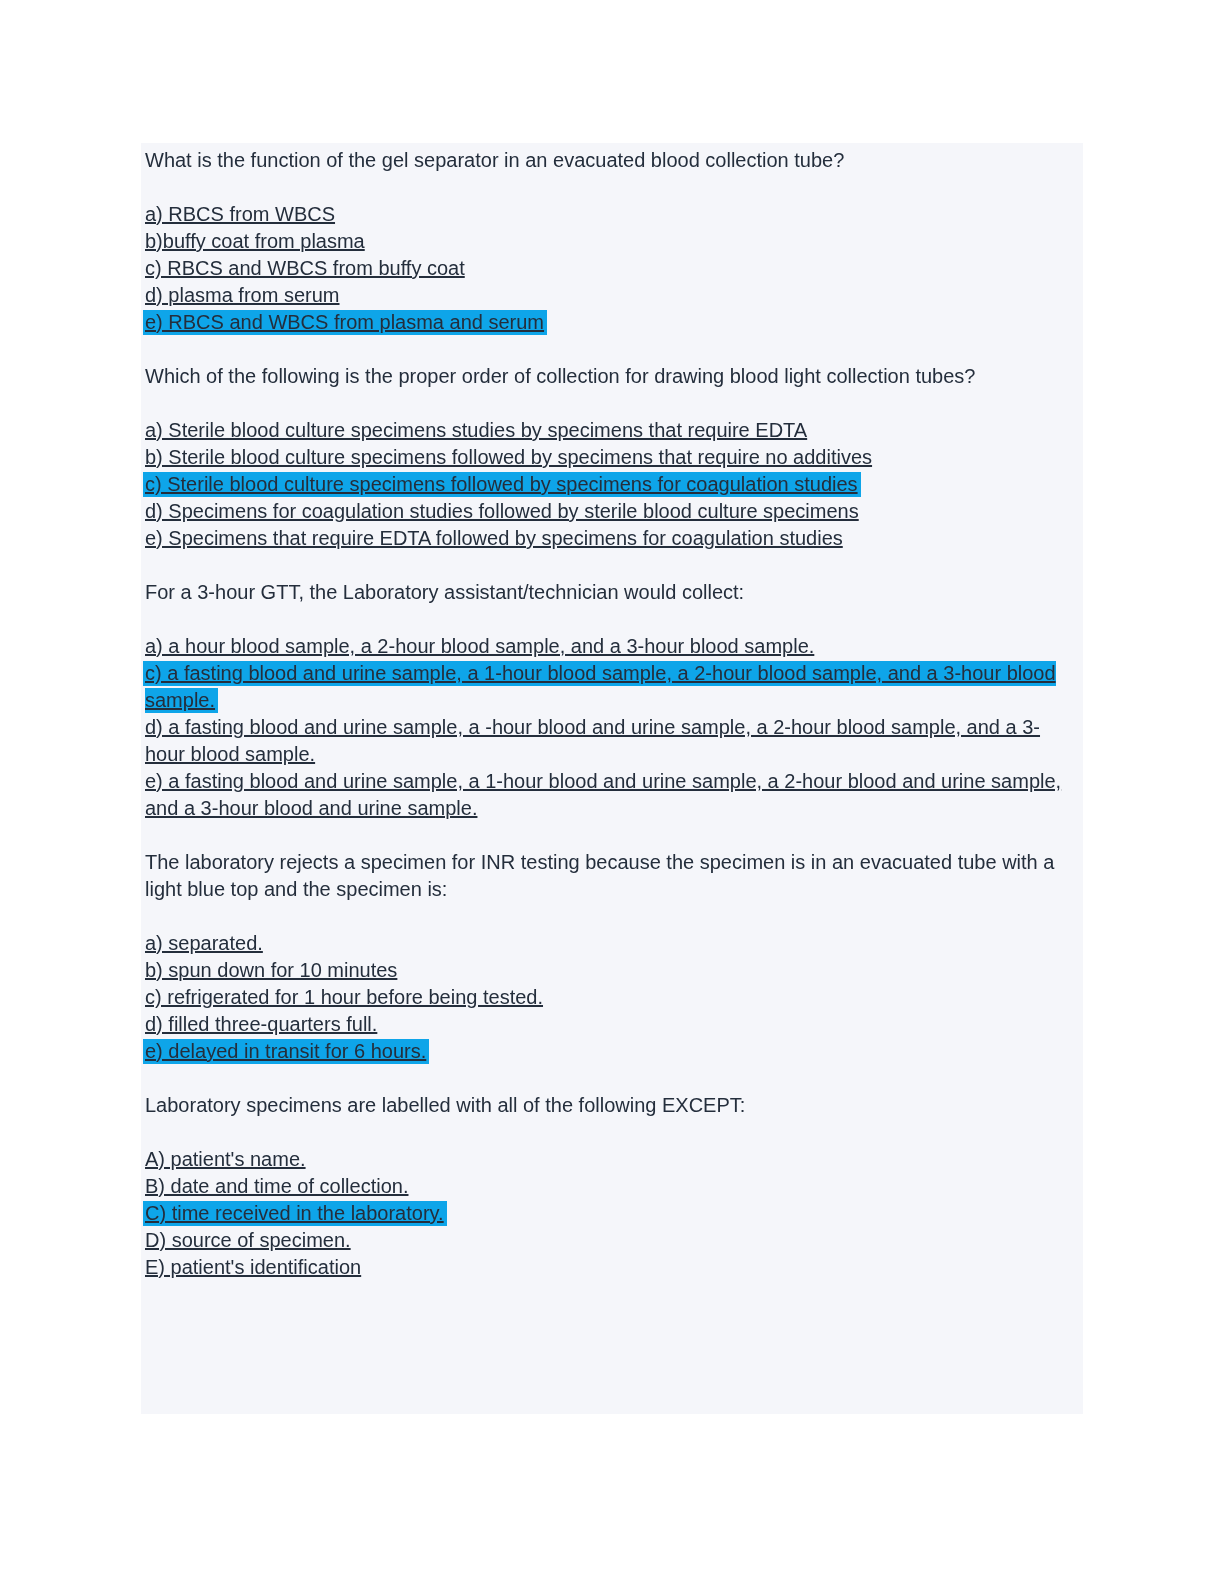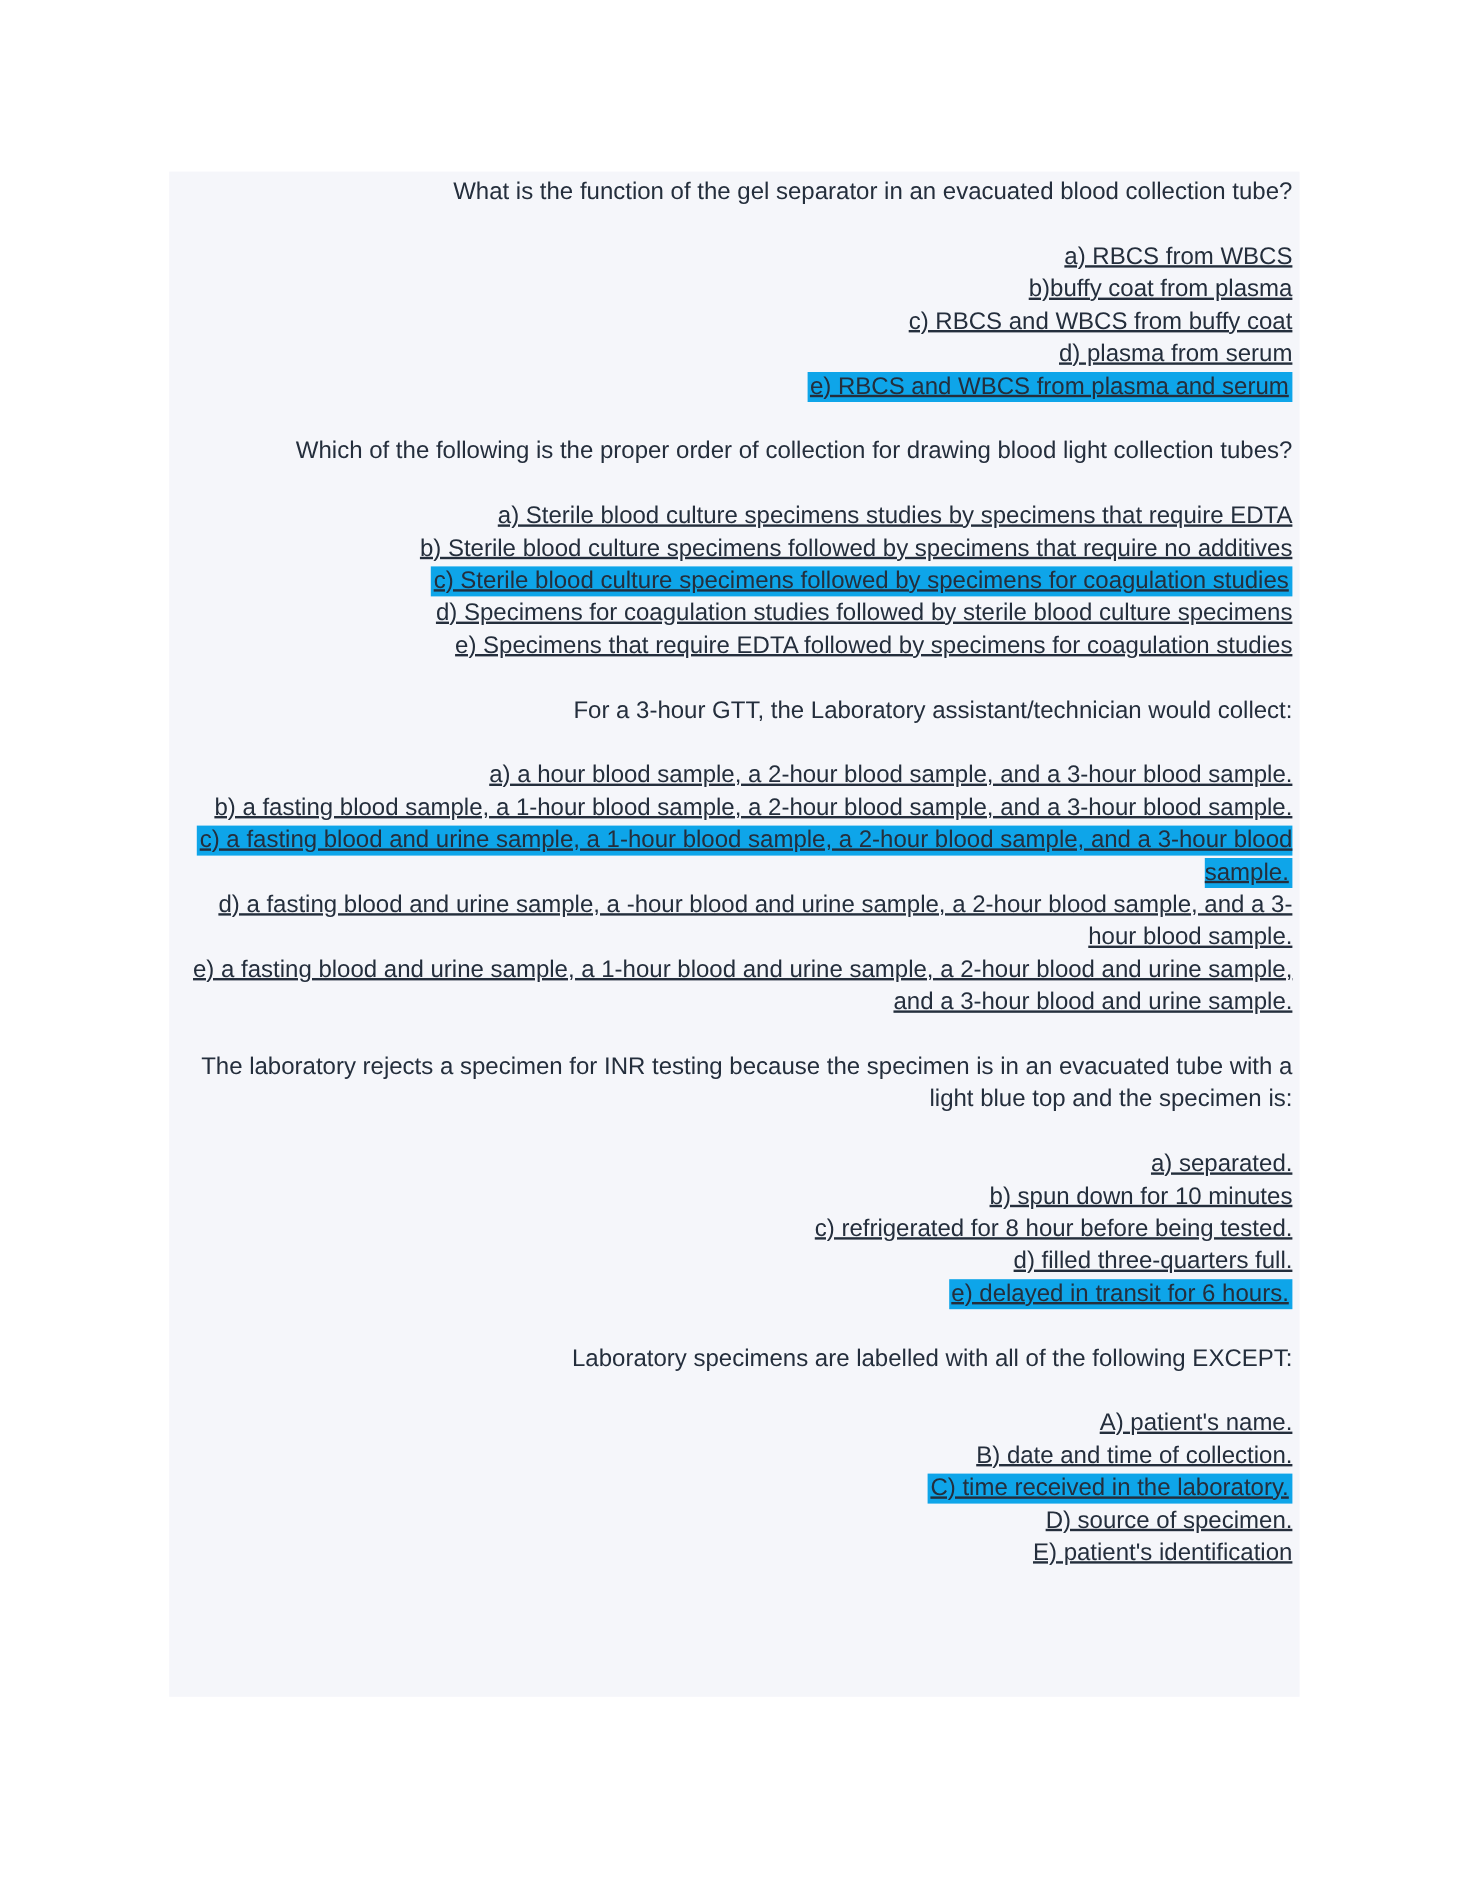--- a/index.html
+++ b/index.html
@@ -20,21 +20,21 @@
     width: 942px;
     height: 1271px;
     box-sizing: border-box;
     background: #f5f6fa;
     padding: 4px 6px 0 4px;
     overflow: hidden;
     color: #242e3c;
     font-size: 20px;
     line-height: 27px;
   }
-  .q { margin: 0 0 27px 0; text-align: right; }
+  .q { margin: 0 0 27px 0; }
   .q:last-child { margin-bottom: 0; }
   .qt { margin: 0 0 27px 0; }
   .opts { margin: 0; text-decoration: underline; }
   .line { margin: 0; min-height: 27px; }
   .opt-text { }
   .hl {
     background: #0ea5e9;
     padding: 1px 3px 2px 2px;
     margin-left: -2px;
   }
@@ -63,33 +63,32 @@
       <div class="line"><span class="opt-text hl">c) Sterile blood culture specimens followed by specimens for coagulation studies</span></div>
       <div class="line"><span class="opt-text">d) Specimens for coagulation studies followed by sterile blood culture specimens</span></div>
       <div class="line"><span class="opt-text">e) Specimens that require EDTA followed by specimens for coagulation studies</span></div>
     </div>
   </section>
 
   <section class="q">
     <p class="qt">For a 3-hour GTT, the Laboratory assistant/technician would collect:</p>
     <div class="opts">
       <div class="line"><span class="opt-text">a) a hour blood sample, a 2-hour blood sample, and a 3-hour blood sample.</span></div>
-      <div class="line"><span class="opt-text">b) a fasting blood sample, a 1-hour blood sample, a 2-hour blood sample, and a 3-hour blood sample.</span></div>
       <div class="line"><span class="opt-text hl">c) a fasting blood and urine sample, a 1-hour blood sample, a 2-hour blood sample, and a 3-hour blood sample.</span></div>
       <div class="line"><span class="opt-text">d) a fasting blood and urine sample, a -hour blood and urine sample, a 2-hour blood sample, and a 3-hour blood sample.</span></div>
       <div class="line"><span class="opt-text">e) a fasting blood and urine sample, a 1-hour blood and urine sample, a 2-hour blood and urine sample, and a 3-hour blood and urine sample.</span></div>
     </div>
   </section>
 
   <section class="q">
     <p class="qt">The laboratory rejects a specimen for INR testing because the specimen is in an evacuated tube with a light blue top and the specimen is:</p>
     <div class="opts">
       <div class="line"><span class="opt-text">a) separated.</span></div>
       <div class="line"><span class="opt-text">b) spun down for 10 minutes</span></div>
-      <div class="line"><span class="opt-text">c) refrigerated for 8 hour before being tested.</span></div>
+      <div class="line"><span class="opt-text">c) refrigerated for 1 hour before being tested.</span></div>
       <div class="line"><span class="opt-text">d) filled three-quarters full.</span></div>
       <div class="line"><span class="opt-text hl">e) delayed in transit for 6 hours.</span></div>
     </div>
   </section>
 
   <section class="q">
     <p class="qt">Laboratory specimens are labelled with all of the following EXCEPT:</p>
     <div class="opts">
       <div class="line"><span class="opt-text">A) patient's name.</span></div>
       <div class="line"><span class="opt-text">B) date and time of collection.</span></div>

